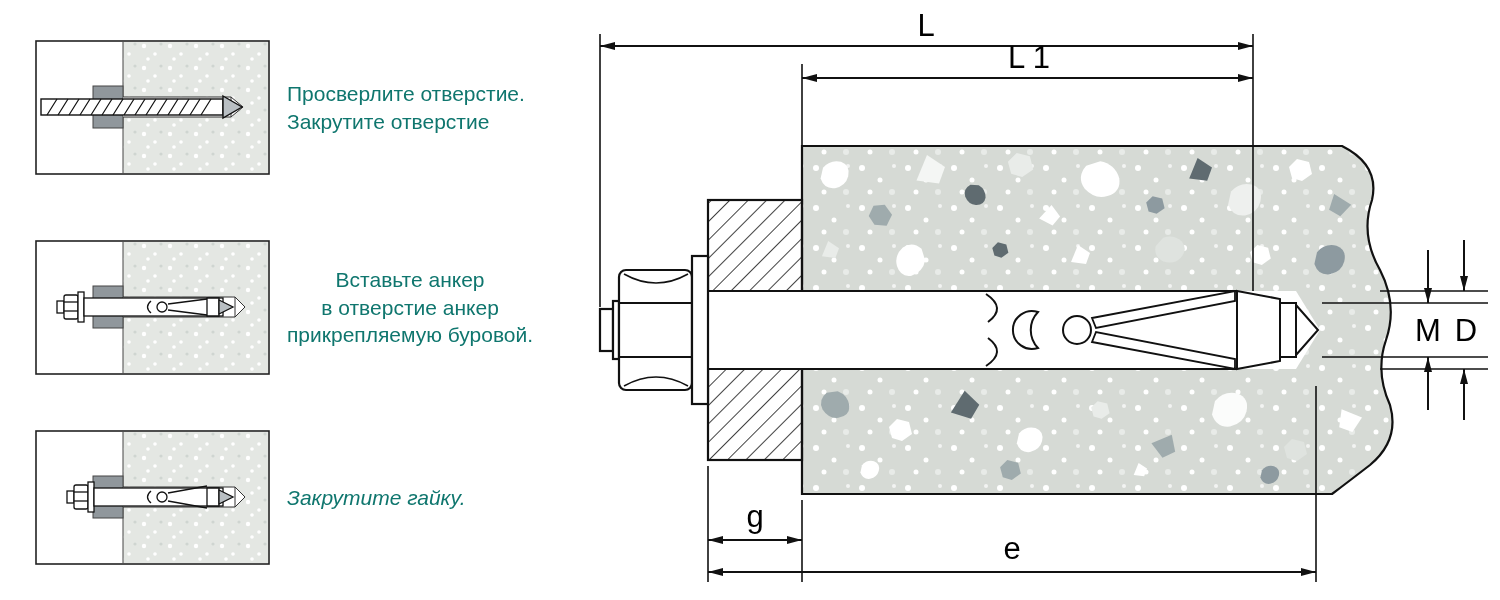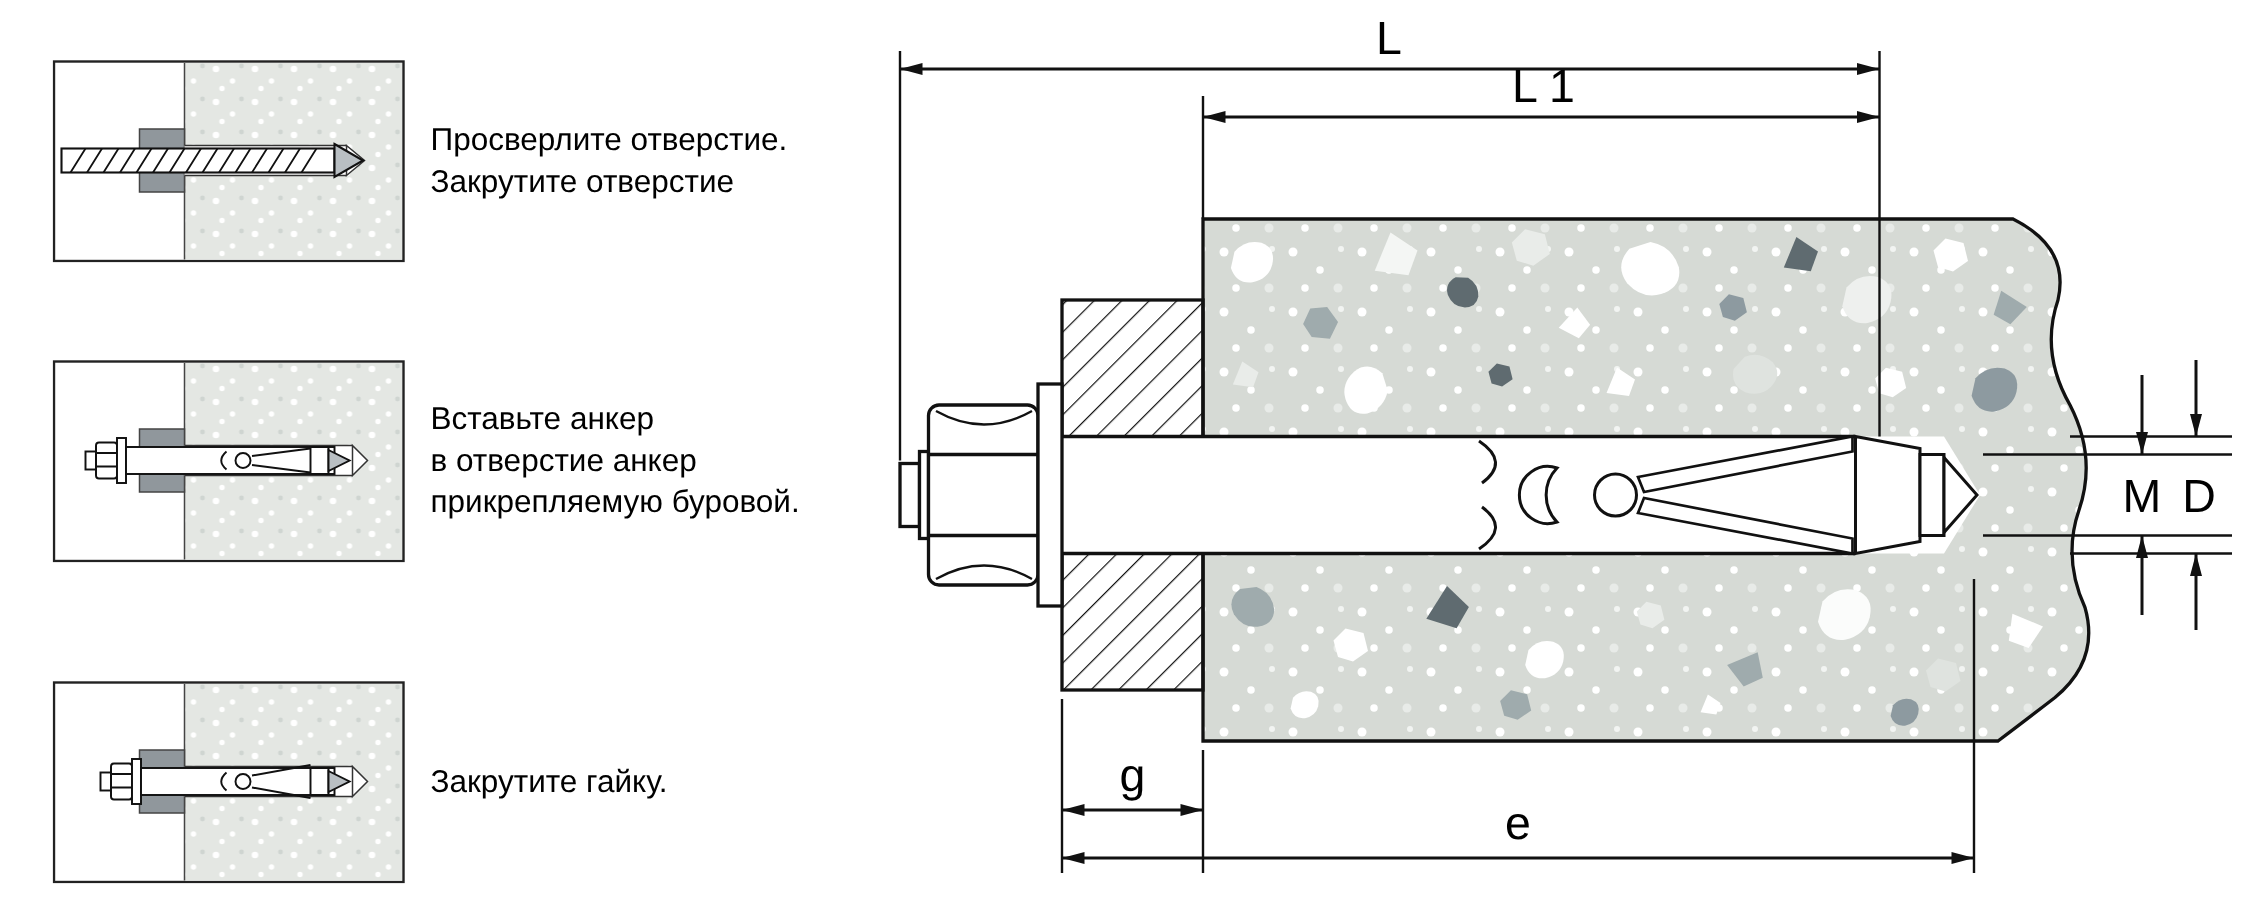--- a/index.html
+++ b/index.html
@@ -1,24 +1,24 @@
 <!DOCTYPE html>
 <html><head>
 <meta charset="utf-8">
 <style>
   * { margin:0; padding:0; box-sizing:border-box; }
   html,body { width:1500px; height:600px; background:#fff; overflow:hidden;
               font-family:"Liberation Sans", sans-serif; }
   .page { position:relative; width:1500px; height:600px; background:#fff; }
   .step { position:absolute; left:35px; display:flex; align-items:center; gap:17px; }
   .step-1 { top:40px; }
-  .step-2 { top:240px; }
-  .step-3 { top:454px; }
+  .step-2 { top:240px;text-align:center; }
+  .step-3 { top:430px;font-style:italic; }
   .thumb { width:235px; height:135px; display:block; flex:0 0 auto; }
-  .step-text { font-size:21px; line-height:1.33; color:#000000; }
+  .step-text { font-size:21px; line-height:1.33; color:#0f766e; }
   .main-svg { position:absolute; left:580px; top:0; }
   .dim { font-size:31px; fill:#000; font-family:"Liberation Sans", sans-serif; }
   text.dim { text-anchor:middle; }
 </style>
 </head>
 <body>
 
 <div class="page">
 
   <div class="step step-1">

